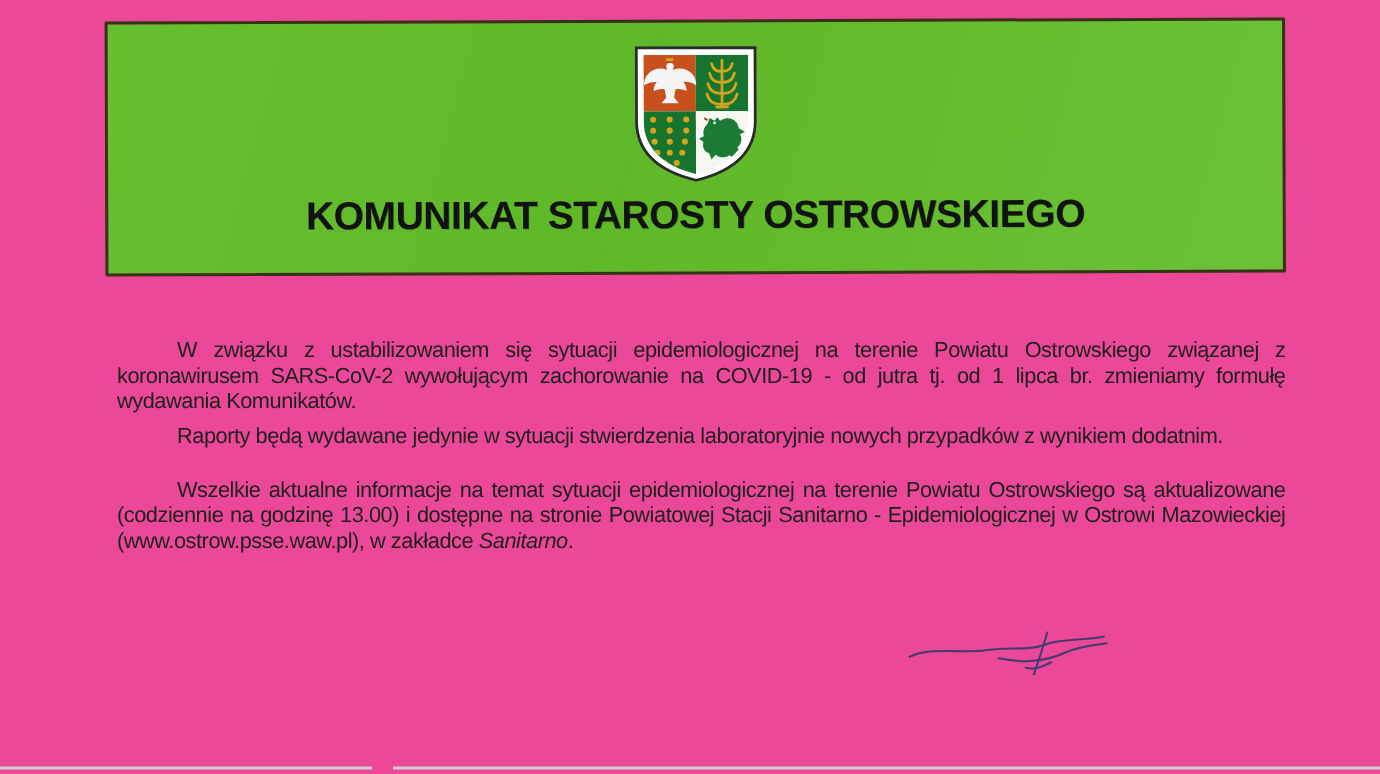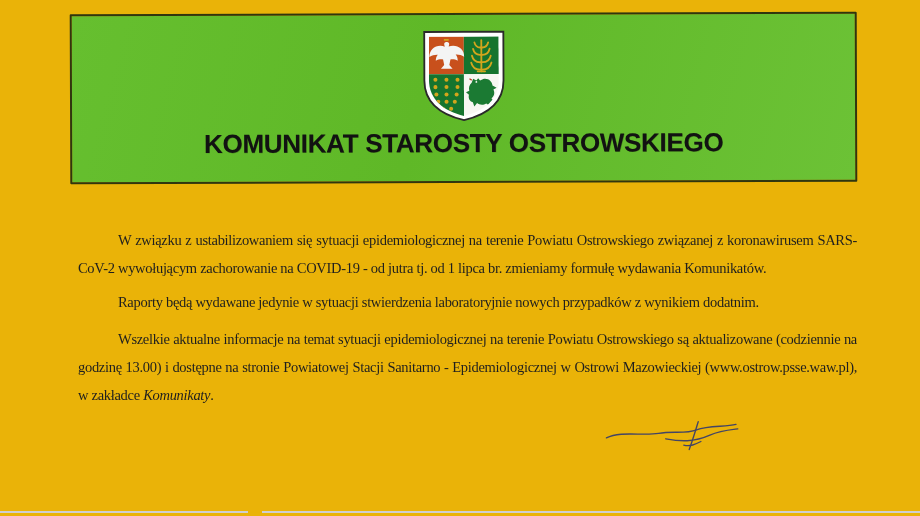--- a/index.html
+++ b/index.html
@@ -1,41 +1,41 @@
 <!DOCTYPE html>
 <html lang="pl"><head>
 <meta charset="utf-8">
 <style>
   html,body{margin:0;padding:0;background:#fff;}
   .page{
-    position:relative;width:920px;height:516px;background:#eab308;
+    position:relative;width:920px;height:516px;background:#ec4899;
     overflow:hidden;font-family:"Liberation Sans",sans-serif;color:#1e1e1e;
   }
   
   .banner{
     position:absolute;left:70px;top:13px;width:783px;height:166px;
     background:linear-gradient(105deg,#66bf2f 0%,#5fb827 45%,#6cc236 100%);
     border:2px solid #30360f;border-radius:1px;
     transform:rotate(-0.2deg);
     display:flex;flex-direction:column;align-items:center;
   }
   .crest{margin-top:15px;width:84px;height:92px;}
   .banner-title{
     margin:6px 0 0 0;font-size:26px;font-weight:bold;color:#121212;
     letter-spacing:-0.3px;white-space:nowrap;
     text-shadow:0.4px 0.4px 0 rgba(20,40,0,0.35);
   }
   
   .bodytext{
     position:absolute;left:78px;top:226px;width:779px;
-    font-size:14.5px;line-height:28px;letter-spacing:-0.3px;
-    color:#1f1f1f;text-align:justify;font-family:Liberation Serif, serif;
+    font-size:14.5px;line-height:17px;letter-spacing:-0.3px;
+    color:#1f1f1f;text-align:justify;
   }
   .bodytext p{margin:0 0 6px 0;text-indent:40px;}
-  .bodytext p.single{white-space:nowrap;margin-bottom:9px;}
+  .bodytext p.single{white-space:nowrap;margin-bottom:19px;}
   .italic{font-style:italic;}
   
   .sig{position:absolute;left:568px;top:417px;width:210px;text-align:center;}
   .sig-role{font-size:16px;font-weight:bold;color:#181818;letter-spacing:0.2px;white-space:nowrap;}
   .sig-scribble{display:block;margin:2px auto 0 auto;width:156px;height:36px;}
   .sig-name{font-size:18px;font-weight:bold;color:#181818;margin-top:-2px;white-space:nowrap;}
   
   .scanline{position:absolute;top:511px;height:2px;background:#cfcfcf;}
   .scanline.left{left:0;width:248px;}
   .scanline.right{left:262px;width:658px;}
@@ -98,21 +98,21 @@
         </g>
       </g>
     </svg>
 
     <div class="banner-title">KOMUNIKAT STAROSTY OSTROWSKIEGO</div>
   </div>
 
   <div class="bodytext">
     <p>W związku z ustabilizowaniem się sytuacji epidemiologicznej na terenie Powiatu Ostrowskiego związanej z koronawirusem SARS-CoV-2 wywołującym zachorowanie na COVID-19 - od jutra tj. od 1 lipca br. zmieniamy formułę wydawania Komunikatów.</p>
     <p class="single">Raporty będą wydawane jedynie w sytuacji stwierdzenia laboratoryjnie nowych przypadków z wynikiem dodatnim.</p>
-    <p><span>Wszelkie aktualne informacje na temat sytuacji epidemiologicznej na terenie Powiatu Ostrowskiego są aktualizowane (codziennie na godzinę 13.00) i dostępne na stronie Powiatowej Stacji Sanitarno - Epidemiologicznej w Ostrowi Mazowieckiej (www.ostrow.psse.waw.pl), w zakładce </span><span class="italic">Komunikaty</span><span>.</span></p>
+    <p><span>Wszelkie aktualne informacje na temat sytuacji epidemiologicznej na terenie Powiatu Ostrowskiego są aktualizowane (codziennie na godzinę 13.00) i dostępne na stronie Powiatowej Stacji Sanitarno - Epidemiologicznej w Ostrowi Mazowieckiej (www.ostrow.psse.waw.pl), w zakładce </span><span class="italic">Sanitarno</span><span>.</span></p>
   </div>
 
   <div class="sig">
     <svg class="sig-scribble" viewBox="0 0 156 40" xmlns="http://www.w3.org/2000/svg">
       <g stroke="#353b6d" stroke-width="1.5" fill="none" stroke-linecap="round" opacity="0.92">
         <path d="M4,21 C20,13 44,19 62,16 C78,13 92,17 104,12 C118,7 136,9 148,6"></path>
         <path d="M70,22 C86,25 101,26 119,18 C130,13 142,12 150,11"></path>
         <path d="M106,3 C103,13 100,23 96,34"></path>
         <path d="M90,29 C97,31 103,28 109,25"></path>
       </g>

